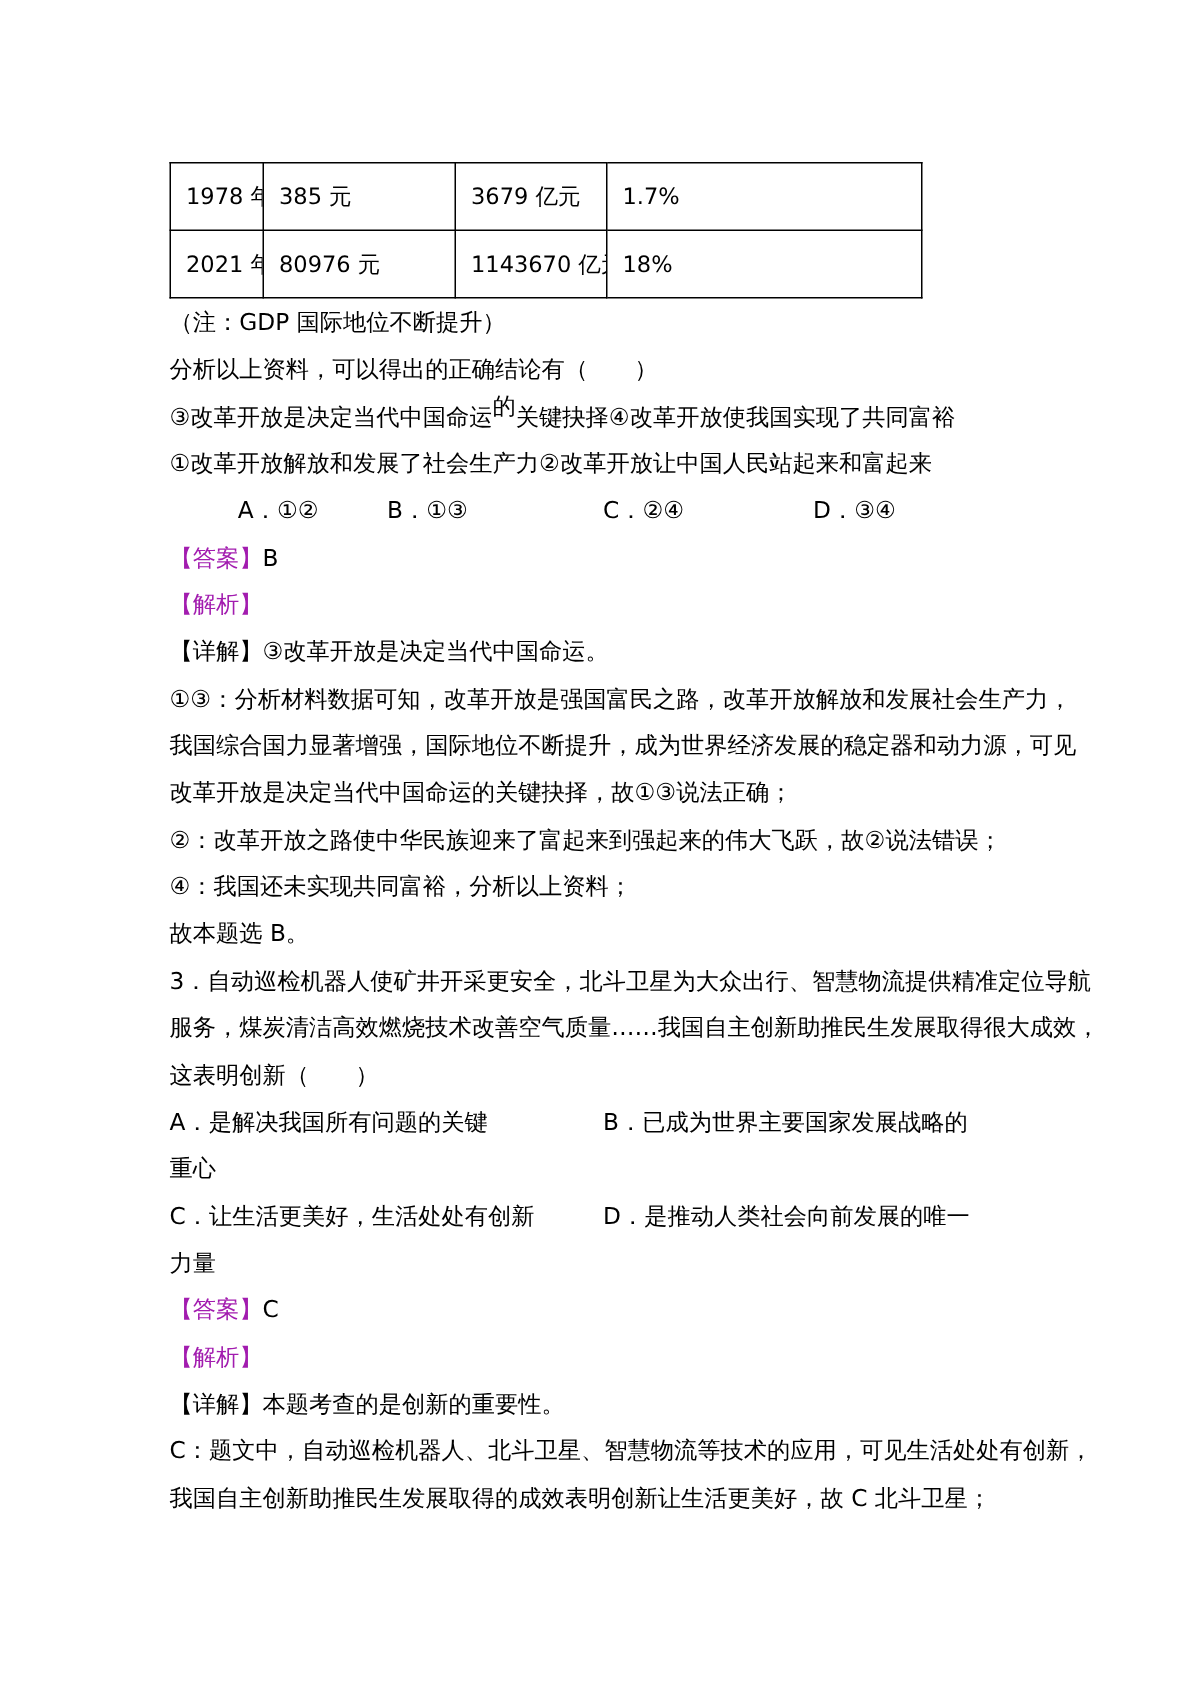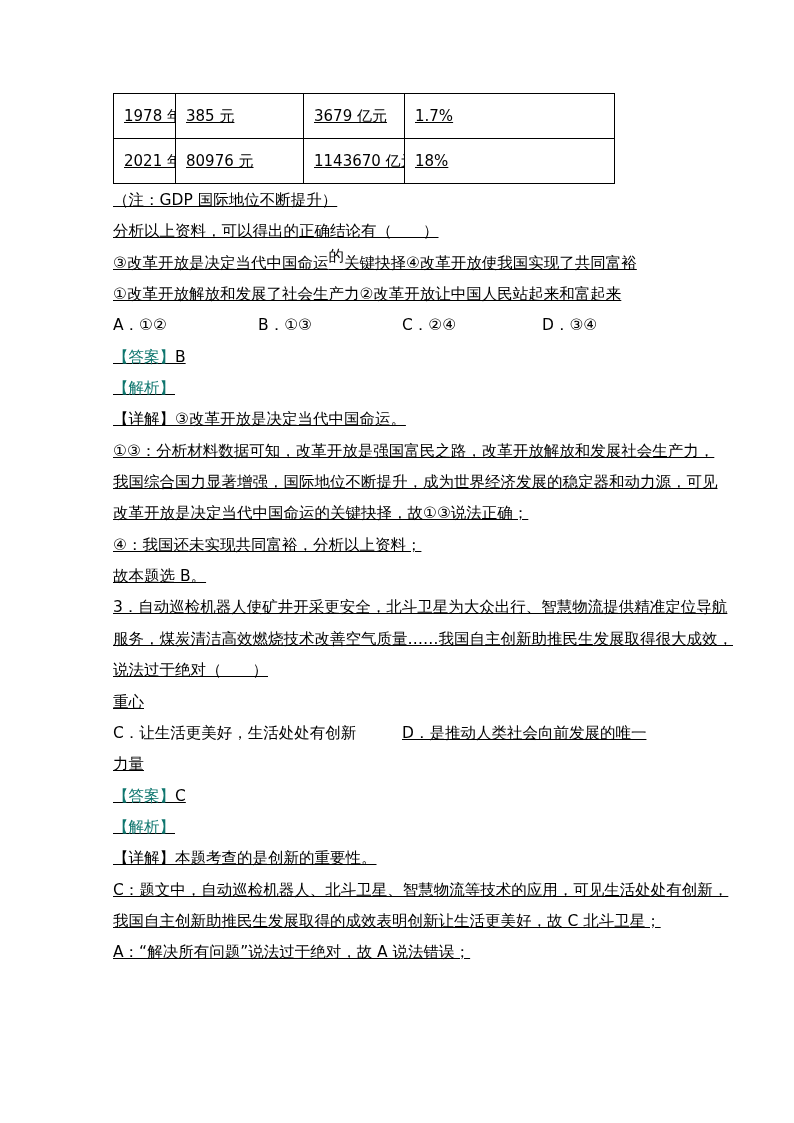--- a/index.html
+++ b/index.html
@@ -9,24 +9,23 @@
     background: #ffffff;
     position: relative;
     overflow: hidden;
     margin: 0 auto;
     font-family: "DejaVu Sans", "Liberation Sans", sans-serif;
     color: #000000;
   }
   .content {
     position: absolute;
     left: 113px;
-    top: 93px;
+    top: 108px;
     width: 568px;
     font-size: 15.5px;
-    text-decoration: underline;
   }
   table.gdp-table {
     border-collapse: collapse;
     width: 501px;
     table-layout: fixed;
   }
   .gdp-table td {
     border: 1px solid #000000;
     height: 44px;
     padding: 0 2px 0 10px;
@@ -35,23 +34,23 @@
     overflow: hidden;
     white-space: nowrap;
   }
   .line {
     height: 31.35px;
     line-height: 31.35px;
     white-space: nowrap;
   }
   .first-line { margin-top: 1px; }
   .sup { position: relative; top: -7px; }
-  .blue { color: #0f766e; }
+  .blue { color: #a21caf; }
   .opt { display: inline-block; }
-  .o1 { width: 145px; }
+  .o1 { width: 145px; text-align: center; }
   .o2 { width: 144px; }
   .o3 { width: 140px; }
   .colA { display: inline-block; width: 289px; }
 </style>
 </head>
 <body>
 
 <div class="page">
   <div class="content">
 
@@ -88,33 +87,34 @@
       <span class="opt o1">A．①②</span><span class="opt o2">B．①③</span><span class="opt o3">C．②④</span><span class="opt">D．③④</span>
     </div>
 
     <div class="line"><span class="blue">【答案】</span><span>B</span></div>
     <div class="line"><span class="blue">【解析】</span></div>
     <div class="line"><span>【详解】</span><span>③改革开放是决定当代中国命运。</span></div>
 
     <div class="line">①③：分析材料数据可知，改革开放是强国富民之路，改革开放解放和发展社会生产力，</div>
     <div class="line">我国综合国力显著增强，国际地位不断提升，成为世界经济发展的稳定器和动力源，可见</div>
     <div class="line">改革开放是决定当代中国命运的关键抉择，故①③说法正确；</div>
+    <div class="line">②：改革开放之路使中华民族迎来了富起来到强起来的伟大飞跃，故②说法错误；</div>
     <div class="line">④：我国还未实现共同富裕，分析以上资料；</div>
     <div class="line">故本题选 B。</div>
 
     <div class="line">3．自动巡检机器人使矿井开采更安全，北斗卫星为大众出行、智慧物流提供精准定位导航</div>
     <div class="line">服务，煤炭清洁高效燃烧技术改善空气质量……我国自主创新助推民生发展取得很大成效，</div>
-    <div class="line">说法过于绝对（　　）</div>
+    <div class="line">这表明创新（　　）</div>
 
+    <div class="line"><span class="colA">A．是解决我国所有问题的关键</span><span>B．已成为世界主要国家发展战略的</span></div>
     <div class="line">重心</div>
     <div class="line"><span class="colA">C．让生活更美好，生活处处有创新</span><span>D．是推动人类社会向前发展的唯一</span></div>
     <div class="line">力量</div>
 
     <div class="line"><span class="blue">【答案】</span><span>C</span></div>
     <div class="line"><span class="blue">【解析】</span></div>
     <div class="line"><span>【详解】</span><span>本题考查的是创新的重要性。</span></div>
 
     <div class="line">C：题文中，自动巡检机器人、北斗卫星、智慧物流等技术的应用，可见生活处处有创新，</div>
     <div class="line">我国自主创新助推民生发展取得的成效表明创新让生活更美好，故 C 北斗卫星；</div>
-    <div class="line">A：“解决所有问题”说法过于绝对，故 A 说法错误；</div>
 
   </div>
 </div>
 
 </body></html>

